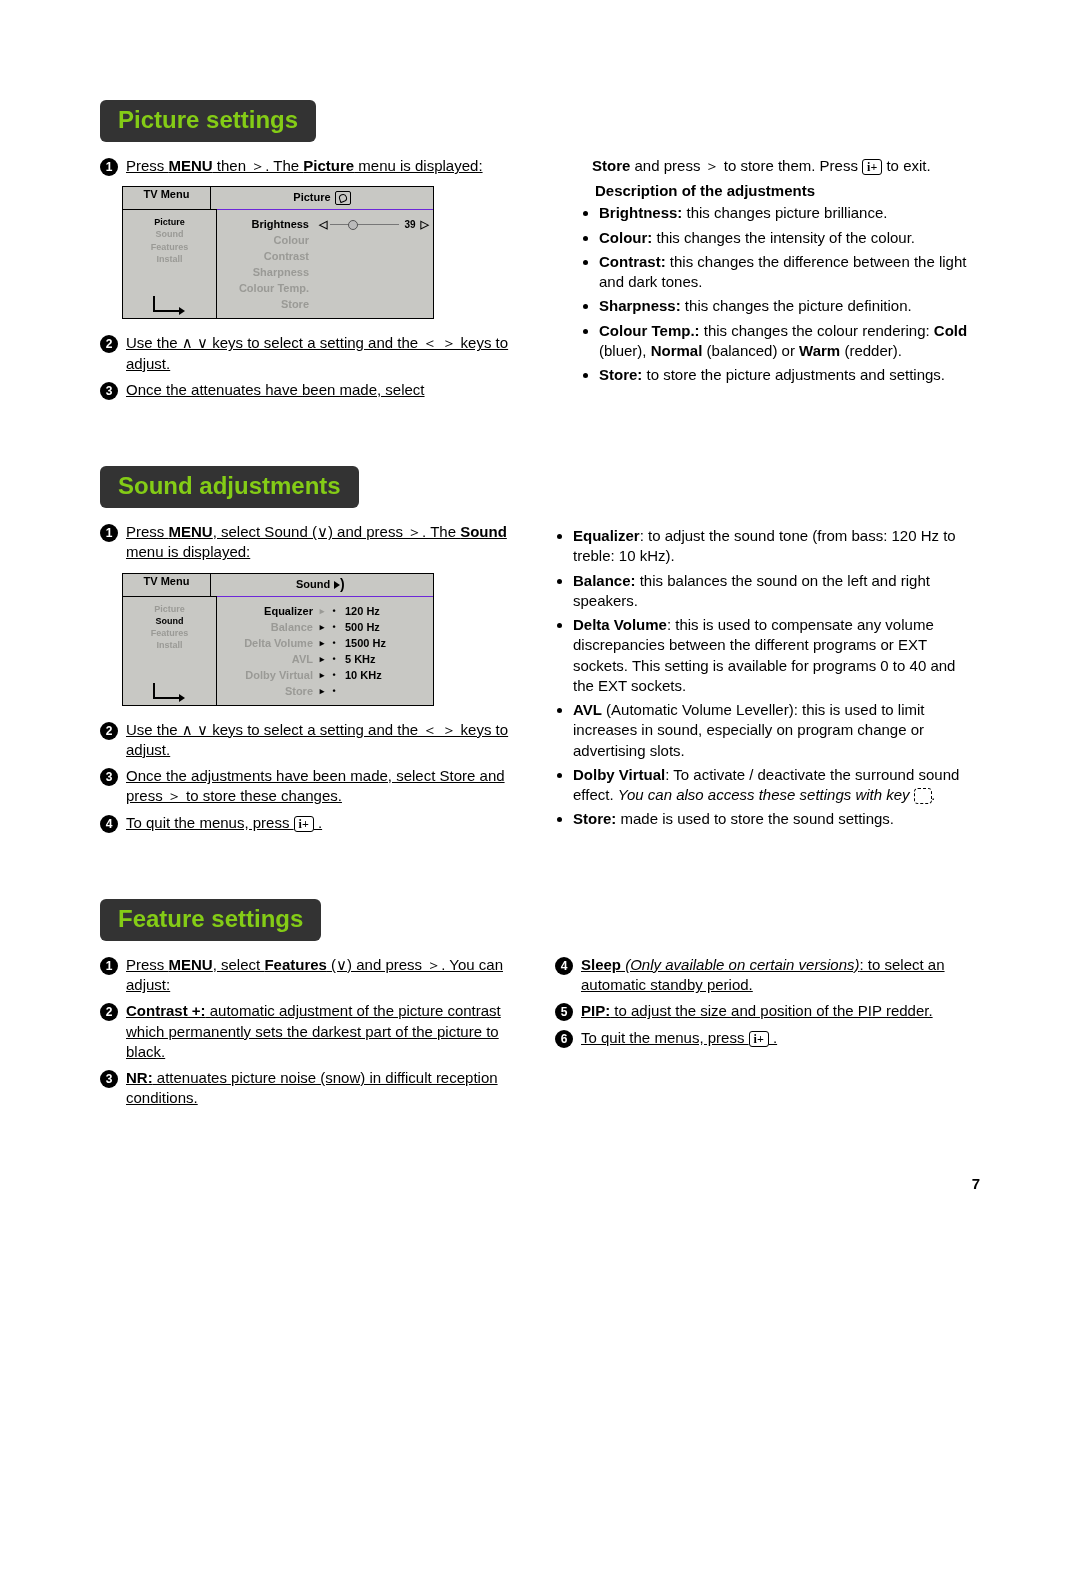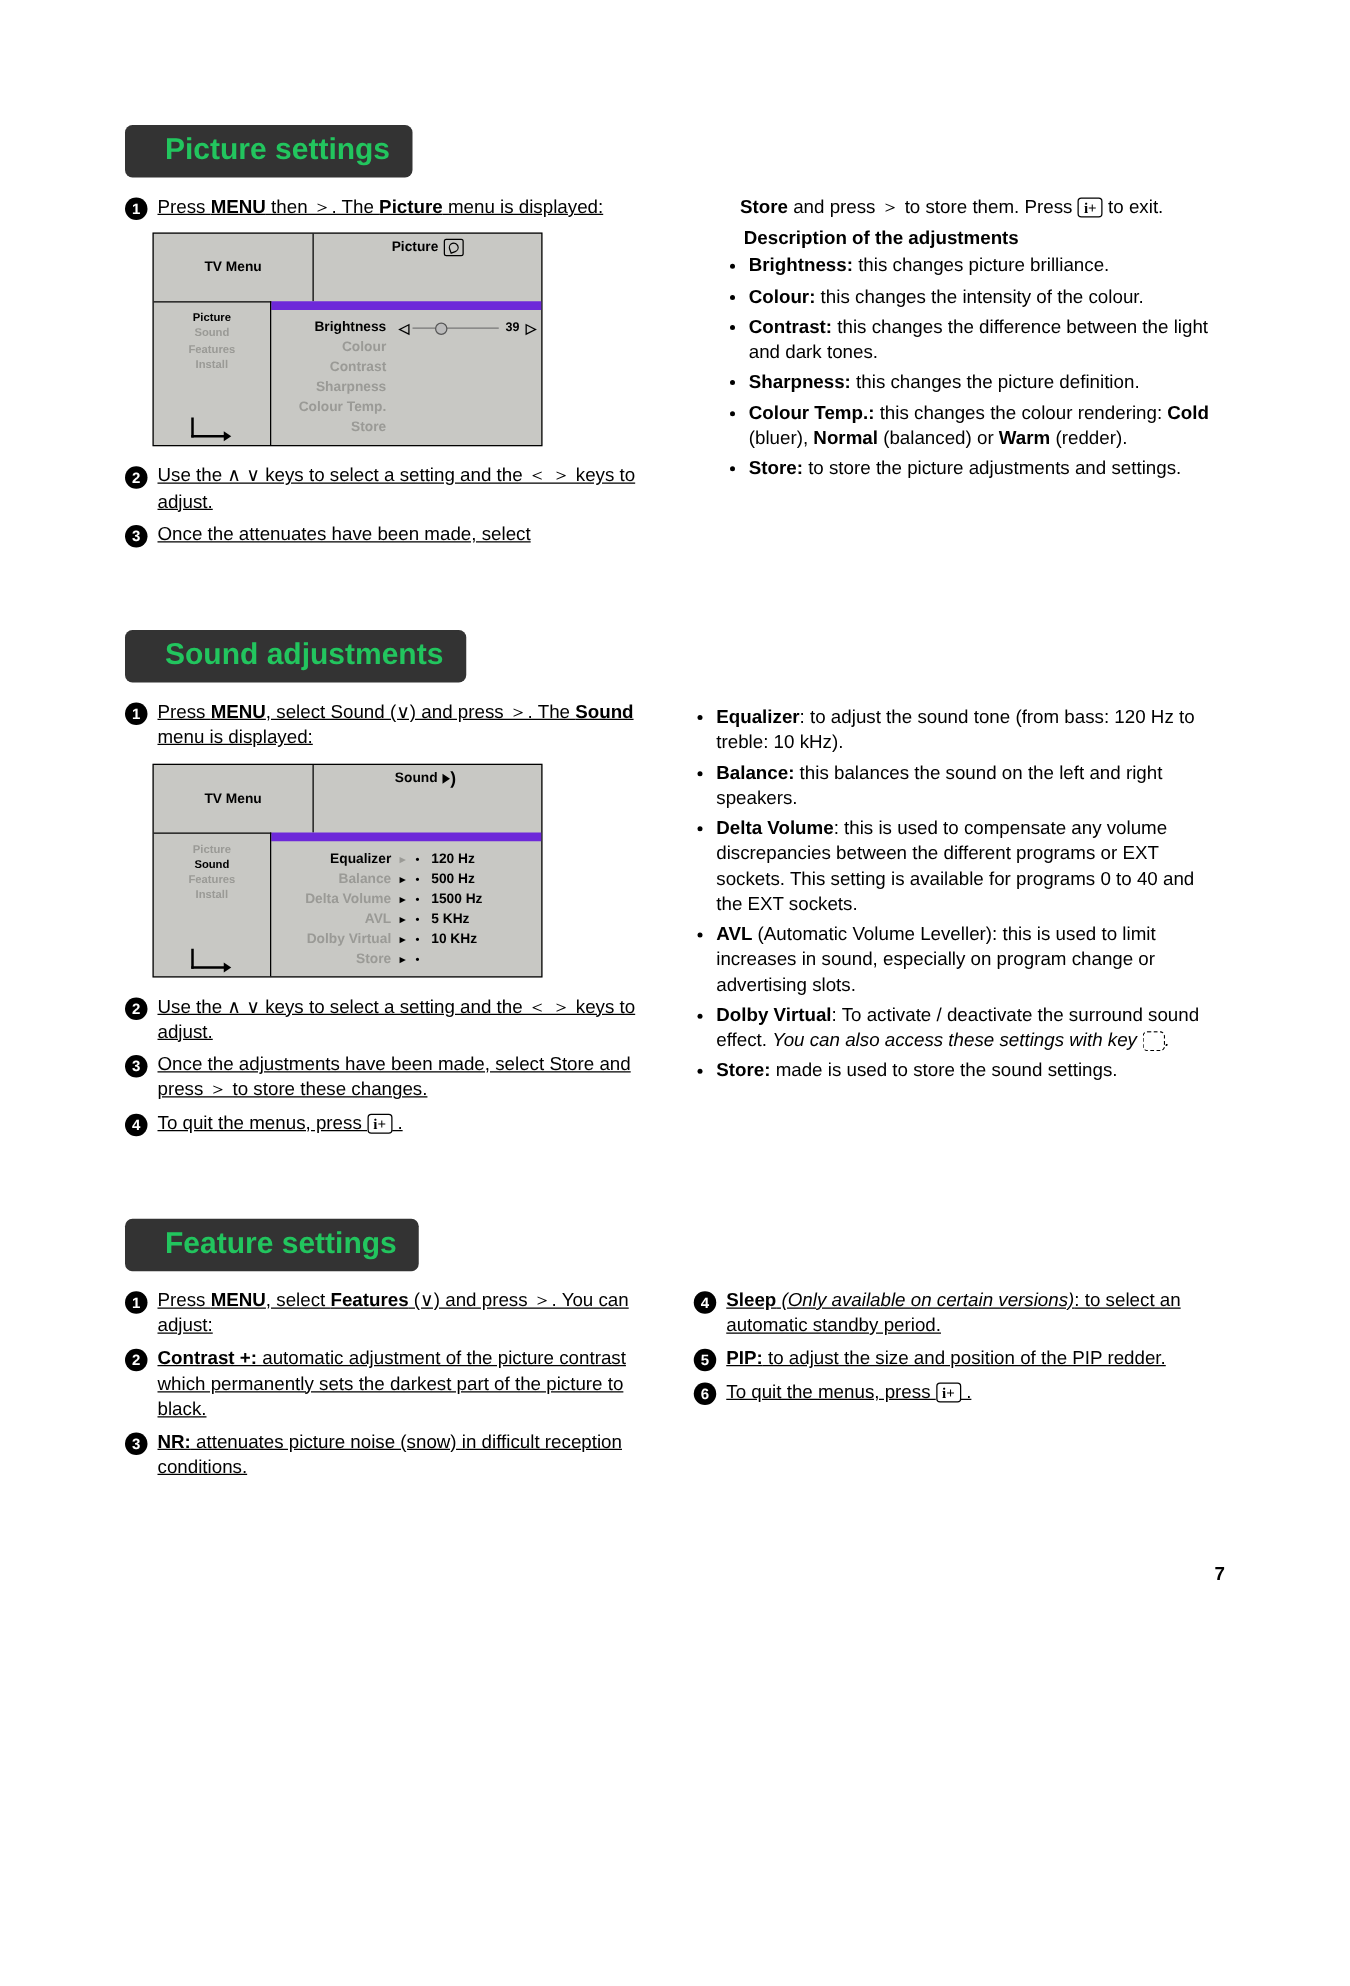--- a/index.html
+++ b/index.html
@@ -7,24 +7,24 @@
     font-size: 15px;
     color: #000;
     background: #fff;
     margin: 0;
     padding: 100px 100px 40px 100px;
     width: 880px;
   }
   .section-header {
     display: inline-block;
     background: #333;
-    color: #22c55e;
+    color: #84cc16;
     font-weight: bold;
     font-size: 24px;
-    padding: 6px 18px 8px 32px;
+    padding: 6px 18px 8px 18px;
     border-radius: 6px;
     margin-bottom: 14px;
   }
   .section { margin-bottom: 60px; }
   .cols { display: flex; gap: 30px; }
   .col { flex: 1; }
   .numitem { display: flex; margin-bottom: 6px; line-height: 1.35; }
   .numbullet {
     display: inline-block;
     width: 18px; height: 18px;
@@ -46,37 +46,37 @@
     background: #c8c8c4;
     width: 310px;
     margin: 10px 0 14px 22px;
     font-size: 11px;
     font-weight: bold;
   }
   .menu-row { display: flex; }
   .menu-left {
     width: 85px;
     border-right: 1px solid #000;
-    padding: 21px;
+    padding: 1px;
     text-align: center;
   }
   .menu-right { flex: 1; padding: 4px 8px; text-align: center; }
   .menu-body-left {
     width: 85px;
     border-right: 1px solid #000;
     border-top: 1px solid #000;
     padding: 6px 4px 20px 4px;
     text-align: center;
     font-size: 9px;
     line-height: 1.35;
     position: relative;
   }
   .menu-body-right {
     flex: 1;
-    border-top: 7px solid #6d28d9;
+    border-top: 1px solid #6d28d9;
     padding: 6px 4px 6px 4px;
     text-align: right;
   }
   .dim { color: #9a9a96; }
   .menu-body-right .mrow { display: flex; align-items: center; height: 16px; }
   .menu-body-right .mlabel { width: 88px; text-align: right; padding-right: 6px; }
   .slider {
     flex: 1; display: flex; align-items: center; gap: 3px;
     padding-left: 4px;
   }

